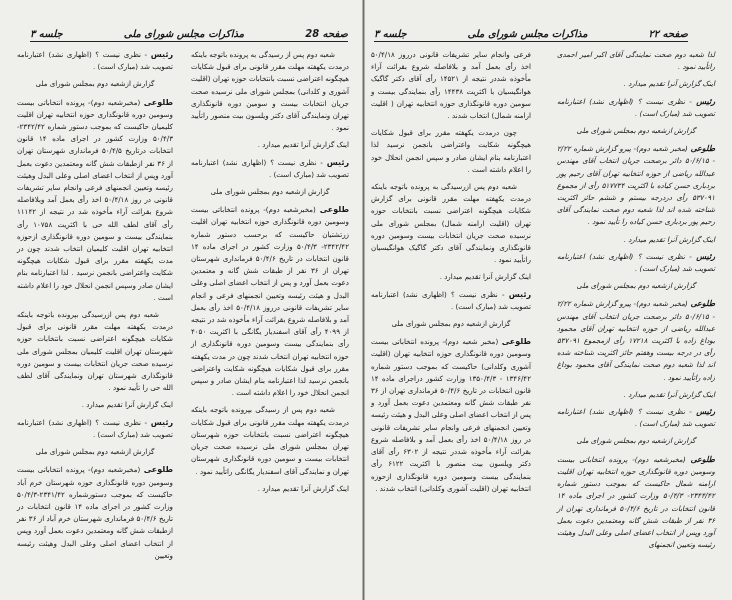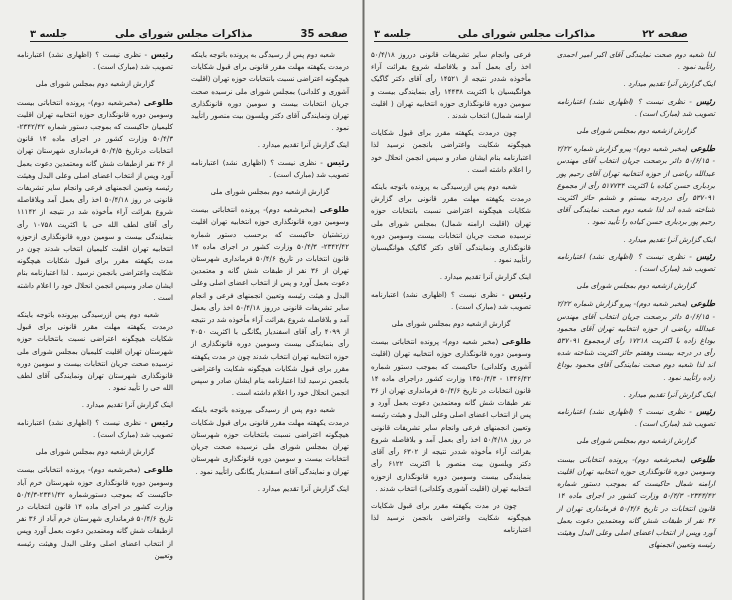--- a/index.html
+++ b/index.html
@@ -20,21 +20,21 @@
     background:linear-gradient(to right,#cfcfcb,#6f6f6b,#cfcfcb);
   }
   .header {
     position:absolute; top:25px; height:14px;
     display:flex; justify-content:space-between; align-items:flex-end;
     font-size:10px; font-weight:bold; direction:rtl;
     border-bottom:1.5px solid #222; padding-bottom:2px;
   }
   .page.left .header { left:30px; width:318px; }
   .page.right .header { left:8px; width:314px; }
-  .header span { white-space:nowrap; }
+  .header span { white-space:nowrap;font-style:italic; }
   .col {
     position:absolute; top:44px; direction:rtl; text-align:justify;
     font-size:7.1px; line-height:12.2px;
   }
   .page.left .col.c1 { left:186px; width:168px; }
   .page.left .col.c2 { left:12px; width:166px; }
   .page.right .col.c1 { left:186px; width:168px;font-style:italic; }
   .page.right .col.c2 { left:0; width:170px; }
   .para { margin:5px; }
   .para.center { text-align:right; }
@@ -42,21 +42,21 @@
   .section-title { text-align:center; margin:5px 0 6px 0; }
   .speaker { font-weight:bold; font-size:8px; }
 </style>
 </head>
 <body>
 
 <div class="spread">
 
   <div class="page left">
     <div class="header">
-      <span>صفحه 35</span>
+      <span>صفحه 28</span>
       <span>مذاکرات مجلس شورای ملی</span>
       <span>جلسه ۳</span>
     </div>
     <div class="col c1">
         <p class="para indent">شعبه دوم پس از رسیدگی به پرونده باتوجه باینکه درمدت یکهفته مهلت مقرر قانونی برای قبول شکایات هیچگونه اعتراضی نسبت بانتخابات حوزه تهران (اقلیت آشوری و کلدانی) بمجلس شورای ملی نرسیده صحت جریان انتخابات بیست و سومین دوره قانونگذاری تهران ونمایندگی آقای دکتر ویلسون بیت منصور راتأیید نمود .</p>
         <p class="para center">اینک گزارش آنرا تقدیم میدارد .</p>
         <p class="para"><span class="speaker">رئیس</span> <span>- نظری نیست ؟ (اظهاری نشد) اعتبارنامه تصویب شد (مبارک است) .</span></p>
         <p class="para section-title">گزارش ازشعبه دوم بمجلس شورای ملی</p>
         <p class="para"><span class="speaker">طلوعی</span> <span>(مخبرشعبه دوم)- پرونده انتخاباتی بیست وسومین دوره قانونگذاری حوزه انتخابیه تهران اقلیت زرتشتیان حاکیست که برحسب دستور شماره ۲۳۴۲/۴۲- ۵۰/۴/۳ وزارت کشور در اجرای ماده ۱۴ قانون انتخابات در تاریخ ۵۰/۴/۶ فرمانداری شهرستان تهران از ۳۶ نفر از طبقات شش گانه و معتمدین دعوت بعمل آورد و پس از انتخاب اعضای اصلی وعلی البدل و هیئت رئیسه وتعیین انجمنهای فرعی و انجام سایر تشریفات قانونی درروز ۵۰/۴/۱۸ اخذ رأی بعمل آمد و بلافاصله شروع بقرائت آراء مأخوذه شد در نتیجه از ۴۰۹۹ رأی آقای اسفندیار یگانگی با اکثریت ۴۰۵۰ رأی بنمایندگی بیست وسومین دوره قانونگذاری از حوزه انتخابیه تهران انتخاب شدند چون در مدت یکهفته مقرر برای قبول شکایات هیچگونه شکایت واعتراضی بانجمن نرسید لذا اعتبارنامه بنام ایشان صادر و سپس انجمن انحلال خود را اعلام داشته است .</span></p>
         <p class="para indent">شعبه دوم پس از رسیدگی بپرونده باتوجه باینکه درمدت یکهفته مهلت مقرر قانونی برای قبول شکایات هیچگونه اعتراضی نسبت بانتخابات حوزه شهرستان تهران بمجلس شورای ملی نرسیده صحت جریان انتخابات بیست و سومین دوره قانونگذاری شهرستان تهران و نمایندگی آقای اسفندیار یگانگی راتأیید نمود .</p>
@@ -98,17 +98,16 @@
         <p class="para"><span class="speaker">طلوعی</span> <span>(مخبرشعبه دوم)- پرونده انتخاباتی بیست وسومین دوره قانونگذاری حوزه انتخابیه تهران اقلیت ارامنه شمال حاکیست که بموجب دستور شماره ۲۳۴۴/۴۲- ۵۰/۴/۳ وزارت کشور در اجرای ماده ۱۴ قانون انتخابات در تاریخ ۵۰/۴/۶ فرمانداری تهران از ۳۶ نفر از طبقات شش گانه ومعتمدین دعوت بعمل آورد وپس از انتخاب اعضای اصلی وعلی البدل وهیئت رئیسه وتعیین انجمنهای</span></p>
       </div>
     <div class="col c2">
         <p class="para">فرعی وانجام سایر تشریفات قانونی درروز ۵۰/۴/۱۸ اخذ رأی بعمل آمد و بلافاصله شروع بقرائت آراء مأخوذه شددر نتیجه از ۱۴۵۲۱ رأی آقای دکتر گاگیک هوانگیسیان با اکثریت ۱۴۴۳۸ رأی بنمایندگی بیست و سومین دوره قانونگذاری حوزه انتخابیه تهران ( اقلیت ارامنه شمال) انتخاب شدند .</p>
         <p class="para indent">چون درمدت یکهفته مقرر برای قبول شکایات هیچگونه شکایت واعتراضی بانجمن نرسید لذا اعتبارنامه بنام ایشان صادر و سپس انجمن انحلال خود را اعلام داشته است .</p>
         <p class="para indent">شعبه دوم پس ازرسیدگی به پرونده باتوجه باینکه درمدت یکهفته مهلت مقرر قانونی برای گزارش شکایات هیچگونه اعتراضی نسبت بانتخابات حوزه تهران (اقلیت ارامنه شمال) بمجلس شورای ملی نرسیده صحت جریان انتخابات بیست وسومین دوره قانونگذاری ونمایندگی آقای دکتر گاگیک هوانگیسیان راتأیید نمود .</p>
         <p class="para center">اینک گزارش آنرا تقدیم میدارد .</p>
         <p class="para"><span class="speaker">رئیس</span> <span>- نظری نیست ؟ (اظهاری نشد) اعتبارنامه تصویب شد (مبارک است) .</span></p>
         <p class="para section-title">گزارش ازشعبه دوم بمجلس شورای ملی</p>
         <p class="para"><span class="speaker">طلوعی</span> <span>(مخبر شعبه دوم)- پرونده انتخاباتی بیست وسومین دوره قانونگذاری حوزه انتخابیه تهران (اقلیت آشوری وکلدانی) حاکیست که بموجب دستور شماره ۱۳۴۶/۴۲ - ۱۳۵۰/۴/۳ وزارت کشور دراجرای ماده ۱۴ قانون انتخابات در تاریخ ۵۰/۴/۶ فرمانداری تهران از ۳۶ نفر طبقات شش گانه ومعتمدین دعوت بعمل آورد و پس از انتخاب اعضای اصلی وعلی البدل و هیئت رئیسه وتعیین انجمنهای فرعی وانجام سایر تشریفات قانونی در روز ۵۰/۴/۱۸ اخذ رأی بعمل آمد و بلافاصله شروع بقرائت آراء مأخوذه شددر نتیجه از ۶۳۰۲ رأی آقای دکتر ویلسون بیت منصور با اکثریت ۶۱۲۲ رأی بنمایندگی بیست وسومین دوره قانونگذاری ازحوزه انتخابیه تهران (اقلیت آشوری وکلدانی) انتخاب شدند .</span></p>
-        <p class="para indent">چون در مدت یکهفته مقرر برای قبول شکایات هیچگونه شکایت واعتراضی بانجمن نرسید لذا اعتبارنامه</p>
       </div>
   </div>
 
 </div>
 
 </body></html>

